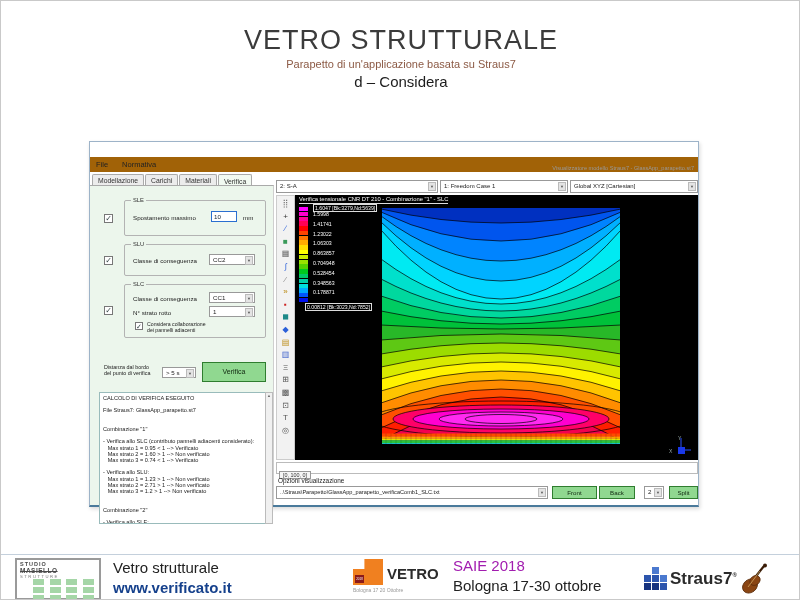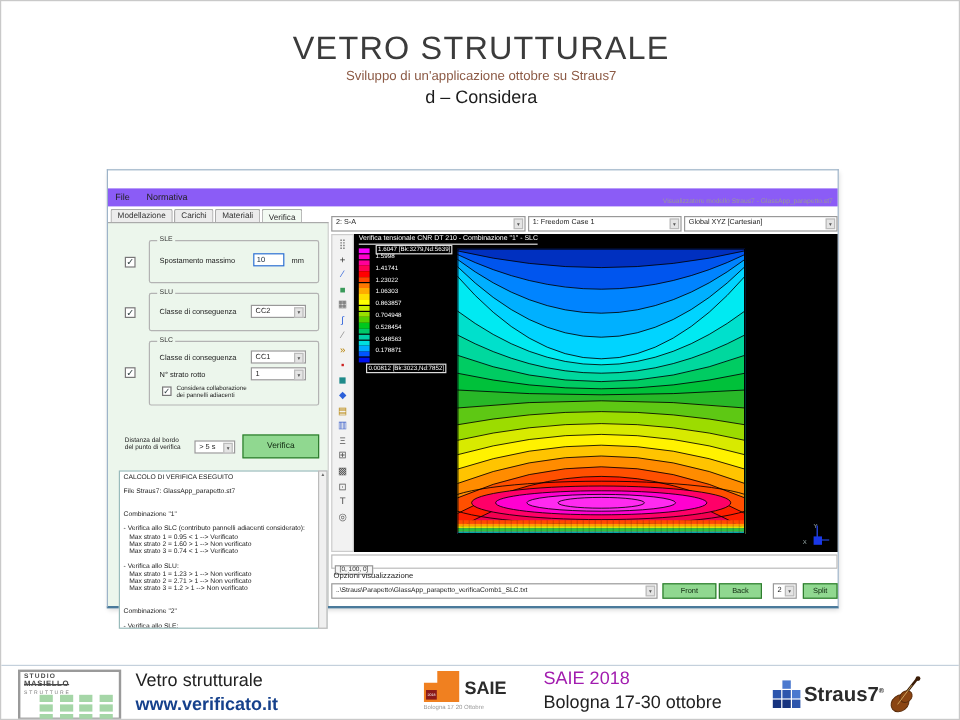--- a/index.html
+++ b/index.html
@@ -21,21 +21,21 @@
   .titlebar { position:absolute; top:0; left:0; right:0; height:15px; background:#fff;
               display:flex; align-items:center; padding:0 4px; }
   .app-icon { width:8px; height:8px; margin-right:4px;
               background:#6abf6a;
               background-image:linear-gradient(#fff 1px,transparent 1px),linear-gradient(90deg,#fff 1px,transparent 1px);
               background-size:3px 3px; }
   .tb-title { font-size:7.5px; color:#333; flex:1; }
   .tb-btns { display:flex; gap:10px; font-size:8px; color:#555; padding-right:4px; }
   .tb-btns span { cursor:default; }
   .menubar { position:absolute; top:15px; left:0; right:0; height:15px; display:flex;
-             align-items:center; padding-left:6px; gap:14px; background:#8b5cf6; }
+             align-items:center; padding-left:6px; gap:14px; background:#a16207; }
   .menu-item { font-size:7.5px; color:#222; }
   .tabbar { position:absolute; top:30px; left:2px; height:13px; display:flex; align-items:flex-end; }
   .tab { font-size:6.8px; padding:2px 5px 1px; border:1px solid #aaa; border-bottom:none;
          background:#ececec; color:#333; margin-right:1px; border-radius:2px 2px 0 0; }
   .tab.active { background:#f2faf2; position:relative; top:1px; padding-top:3px; }
 
   
   .left-panel { position:absolute; left:0; top:43px; width:184px; bottom:0;
                 background:#ecf6ec; border-top:1px solid #aaa; border-right:1px solid #cfcfcf; }
   .group { position:absolute; left:34px; width:142px; border:1px solid #b3b3b3; border-radius:2px; }
@@ -127,21 +127,21 @@
   .straus-grid { position:relative; width:24px; height:24px; margin-right:2px; }
   .px { position:absolute; width:7px; height:7px; }
   .straus-word { font-size:17px; font-weight:bold; color:#2b2b2b; }
   .straus-reg { font-size:6px; color:#2b2b2b; vertical-align:super; }
 </style>
 </head>
 <body>
 
 <div class="titles">
   <div class="t-main">VETRO STRUTTURALE</div>
-  <div class="t-sub">Sviluppo di  un'applicazione ottobre su Straus7</div>
+  <div class="t-sub">Parapetto di  un'applicazione basata su Straus7</div>
   <div class="t-sec2">d – Considera</div>
 </div>
 
 <div class="window">
   <div class="menubar" id="menubar">
       <div class="menu-item">File</div>
       <div class="menu-item">Normativa</div>
     </div>
   <div class="tabbar" id="tabbar">
       <div class="tab">Modellazione</div>
@@ -423,21 +423,21 @@
         <div class="st-sq"></div>
       </div>
   </div>
   <div class="brand">
     <div class="brand-title">Vetro strutturale</div>
     <div class="brand-url">www.verificato.it</div>
   </div>
   <div class="saie-logo">
     <div class="saie-shape"></div>
     <div class="saie-mini">2018</div>
-    <div class="saie-word">SAIE</div>
+    <div class="saie-word">VETRO</div>
     <div class="saie-sub">Bologna 17 20 Ottobre</div>
   </div>
   <div class="saie-text">
     <div class="saie-title">SAIE 2018</div>
     <div class="saie-sub2">Bologna 17-30 ottobre</div>
   </div>
   <div class="straus">
     <div class="straus-grid" id="straus-grid">
         <div class="px" style="left: 0px; top: 8px; background: rgb(44, 85, 173);"></div>
         <div class="px" style="left: 0px; top: 16px; background: rgb(22, 51, 127);"></div>

